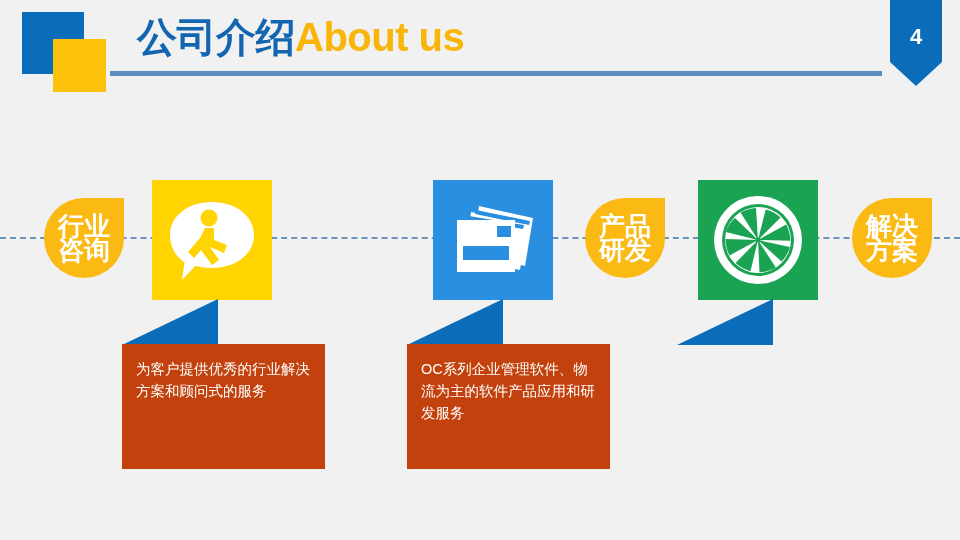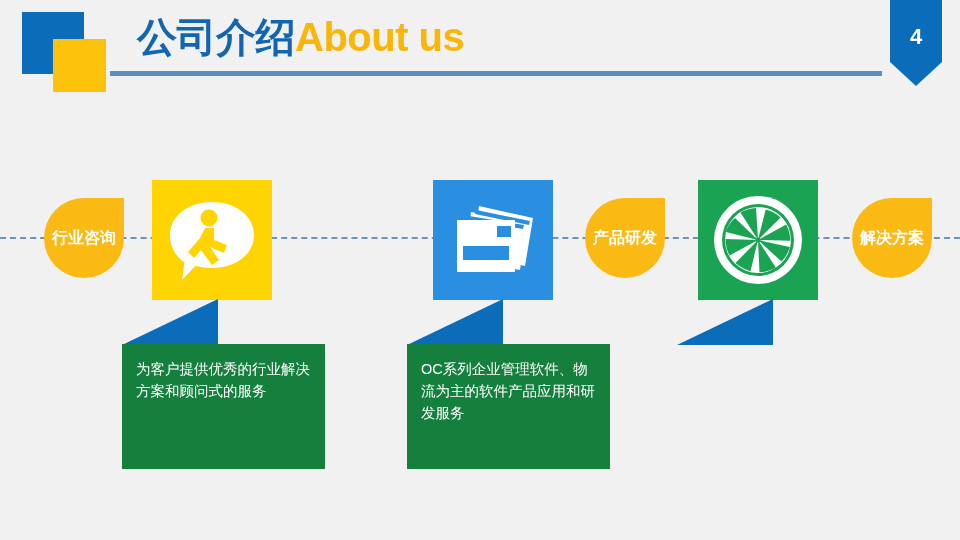--- a/index.html
+++ b/index.html
@@ -96,25 +96,25 @@
   }
 
   
   .badge {
     position: absolute;
     width: 80px;
     height: 80px;
     background: #fbb913;
     border-radius: 50% 0 50% 50%;
     color: #ffffff;
-    font-size: 16px;
+    font-size: 26px;
     font-weight: bold;
     line-height: 24px;
     display: flex;
-    flex-direction: row;
+    flex-direction: column;
     align-items: center;
     justify-content: center;
     text-align: center;
   }
   .badge span { display: block; }
   .badge-0 { left: 44px;  top: 198px; }
   .badge-1 { left: 308px; top: 198px; }
   .badge-2 { left: 585px; top: 198px; }
   .badge-3 { left: 852px; top: 198px; }
 
@@ -128,21 +128,21 @@
     align-items: center;
     justify-content: center;
   }
   .icon-tile-0 { left: 152px; background: #ffd400; }
   .icon-tile-1 { left: 433px; background: #2a8fe0; }
   .icon-tile-2 { left: 698px; background: #1aa353; }
 
   
   .desc {
     position: absolute;
-    background: #15803d;
+    background: #c2410c;
     color: #ffffff;
     font-size: 14.5px;
     line-height: 22px;
     box-sizing: border-box;
     padding: 14px 14px 12px 14px;
   }
   .desc-0 { left: 122px; top: 344px; width: 203px; height: 125px; }
   .desc-1 { left: 407px; top: 344px; width: 203px; height: 125px; }
   .desc-2 { left: 677px; top: 344px; width: 211px; height: 125px; }
 

